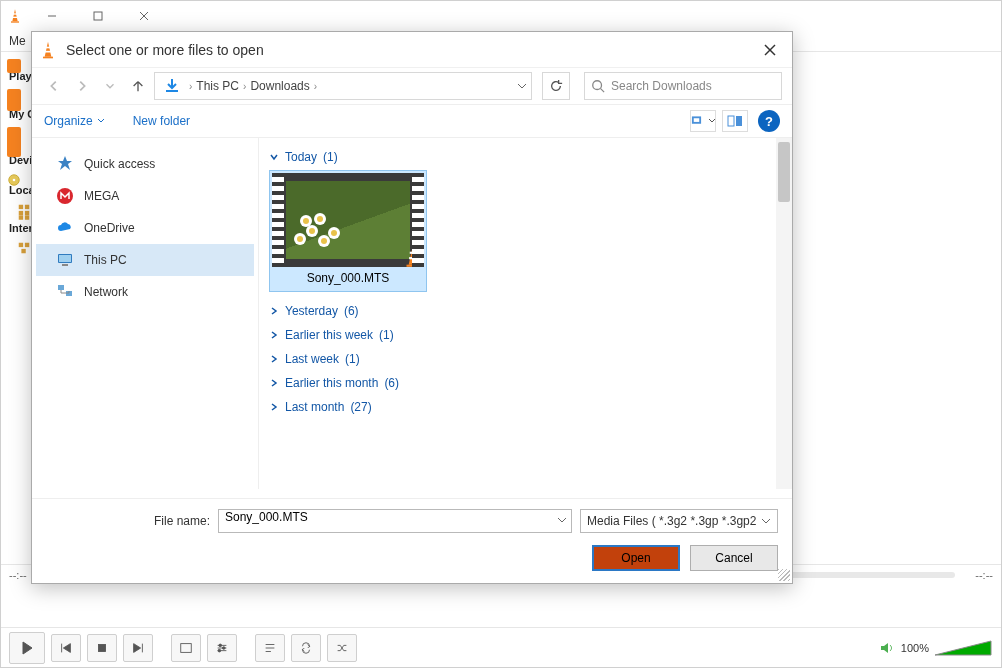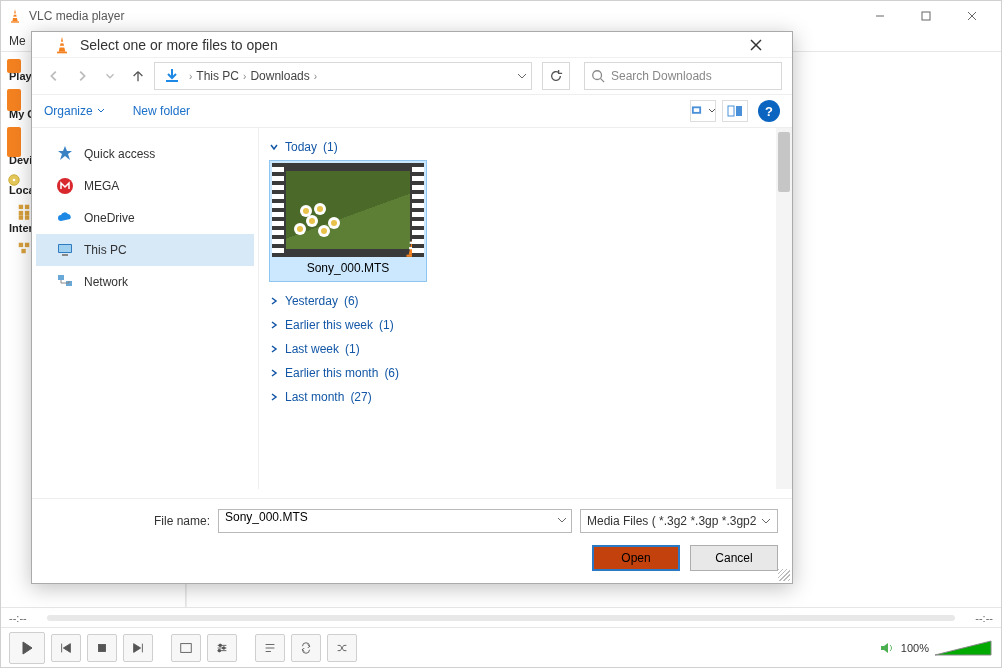--- a/index.html
+++ b/index.html
@@ -21,33 +21,33 @@
 .vlc-sidebar .item { padding:4px 8px 4px 26px; position:relative; color:#333;}
 .vlc-sidebar .item.orange-bar::before { content:""; position:absolute; left:6px; top:3px; width:14px; height:14px; background:#f58220; border-radius:2px;}
 .vlc-sidebar .tree { padding-left:10px;}
 .vlc-sidebar .tree-icon { width:14px; height:14px; position:absolute; left:6px; top:3px;}
 
 .vlc-content { flex:1; border-left:1px solid #eee; position:relative;}
 .vlc-seek-row { height:20px; border-top:1px solid #e6e6e6; display:flex; align-items:center; padding:0 8px; font-size:11px; color:#666;}
 .seek-time { width:30px;}
 .seek-track { flex:1; margin:0 8px; height:6px; background:#e8e8e8; border-radius:3px;}
 
-.vlc-controls { height:40px; border-top:1px solid #e6e6e6; display:flex; align-items:center; padding:0 8px; gap:6px;}
+.vlc-controls { height:40px; border-top:1px solid #e6e6e6; display:flex; align-items:center; padding:0 8px; gap:6px;margin-top:43px;}
 .vlc-btn { width:30px; height:28px; border:1px solid #cfcfcf; background:#f7f7f7; display:flex; align-items:center; justify-content:center; border-radius:2px;}
 .vlc-btn svg { width:14px; height:14px; fill:#555; stroke:#555;}
 .vlc-btn.play { width:36px; height:32px;}
 .vlc-btn.play svg { width:16px; height:16px;}
 .vlc-spacer { flex:1;}
 .vlc-vol { display:flex; align-items:center; gap:4px;}
 .vol-tri { width:60px; height:18px;}
 .vol-label { font-size:11px; color:#333; min-width:30px; text-align:right;}
 
 
 .file-dialog { position:absolute; left:31px; top:31px; width:762px; height:553px; background:#fff; border:1px solid #aaa; box-shadow:0 4px 20px rgba(0,0,0,.25); display:flex; flex-direction:column; }
-.fd-titlebar { height:26px; display:flex; align-items:center; padding:0 20px; border-bottom:1px solid #f0f0f0;}
+.fd-titlebar { height:36px; display:flex; align-items:center; padding:0 6px; border-bottom:1px solid #f0f0f0;}
 .fd-title-cone { width:20px; height:20px; margin-right:8px;}
 .fd-title { flex:1; font-size:14px; color:#333;}
 .fd-close { width:32px; height:32px; display:flex; align-items:center; justify-content:center;}
 .fd-close svg{ width:12px; height:12px; stroke:#333; stroke-width:1.5; }
 
 .fd-navrow { height:36px; display:flex; align-items:center; gap:4px; padding:4px 10px;}
 .nav-arrow { width:24px; height:24px; display:flex; align-items:center; justify-content:center; color:#bbb;}
 .nav-arrow.enabled { color:#555;}
 .nav-arrow svg { width:14px; height:14px;}
 .breadcrumb { flex:1; height:28px; border:1px solid #d8d8d8; display:flex; align-items:center; padding:0 4px; font-size:12px; color:#444;}
@@ -105,21 +105,20 @@
 <body>
 
 <div class="vlc-window">
   <div class="vlc-titlebar">
     <svg class="vlc-cone-small" viewBox="0 0 24 24">
         <path d="M12 2 L16 20 H8 Z" fill="#f58220"></path>
         <rect x="9" y="8" width="6" height="2" fill="#fff"></rect>
         <rect x="8.4" y="13" width="7.2" height="2" fill="#fff"></rect>
         <rect x="6" y="20" width="12" height="2" fill="#f58220"></rect>
       </svg>
-    <div class="vlc-title">VLC media player</div>
     <div class="win-btns">
       <div class="win-btn">
           <svg viewBox="0 0 10 10">
             <line x1="1" y1="5" x2="9" y2="5" stroke="#666"></line>
           </svg>
         </div>
       <div class="win-btn">
           <svg viewBox="0 0 10 10">
             <rect x="1" y="1" width="8" height="8" fill="none" stroke="#666"></rect>
           </svg>

